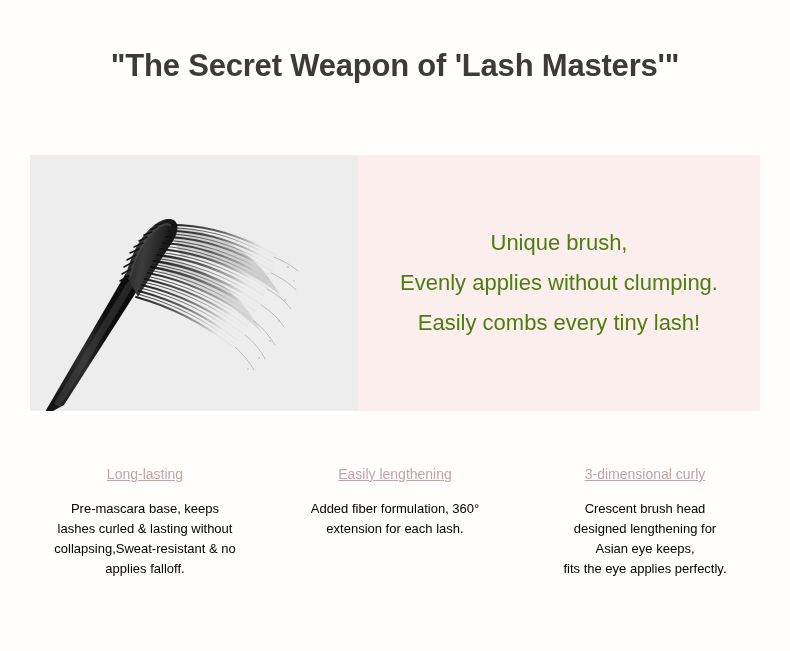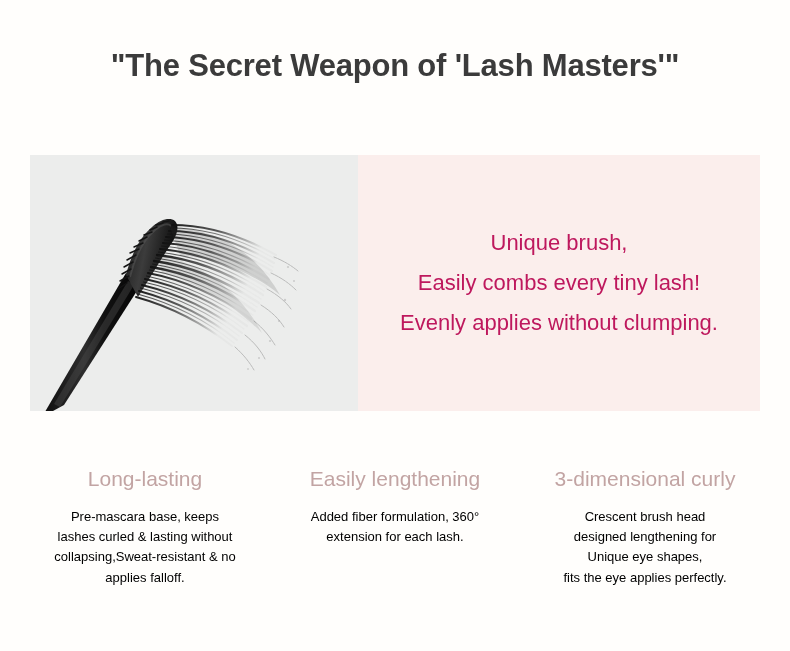--- a/index.html
+++ b/index.html
@@ -52,21 +52,21 @@
     flex: 1;
     height: 100%;
     background: #fbeeec;
     display: flex;
     flex-direction: column;
     align-items: center;
     justify-content: center;
   }
   .hero-line {
     font-size: 22px;
-    color: #be185d;
+    color: #4d7c0f;
     line-height: 1.82;
     white-space: nowrap;
   }
 
   
   .brush-svg {
     position: absolute;
     left: 0;
     top: 0;
     width: 328px;
@@ -82,24 +82,25 @@
     width: 750px;
     display: flex;
   }
   .feature {
     width: 250px;
     text-align: center;
     padding: 0 4px;
     box-sizing: border-box;
   }
   .feature-heading {
-    font-size: 21px;
+    font-size: 14px;
     color: #c2a4a3;
     line-height: 1.2;
     white-space: nowrap;
+    text-decoration: underline;
   }
   .feature-body {
     margin-top: 16px;
     font-size: 13px;
     color: #000000;
     line-height: 1.55;
   }
   .feature-body div { white-space: nowrap; }
 </style>
 </head>
@@ -205,22 +206,22 @@
         <circle cx="218" cy="214" r="0.9"></circle>
       </g>
 
       <path d="M140 72 C 190 74, 228 100, 250 140 C 226 120, 190 104, 150 100 Z" fill="#3a3a3a" opacity="0.16"></path>
       <path d="M128 100 C 175 108, 212 140, 232 178 C 206 152, 170 128, 132 118 Z" fill="#3a3a3a" opacity="0.12"></path>
     </svg>
   </div>
 
   <div class="hero-right">
     <div class="hero-line">Unique brush,</div>
+    <div class="hero-line">Evenly applies without clumping.</div>
     <div class="hero-line">Easily combs every tiny lash!</div>
-    <div class="hero-line">Evenly applies without clumping.</div>
   </div>
 </div>
 
 <div class="features">
 
   <div class="feature">
     <div class="feature-heading">Long-lasting</div>
     <div class="feature-body">
       <div>Pre-mascara base, keeps</div>
       <div>lashes curled &amp; lasting without</div>
@@ -235,17 +236,17 @@
       <div>Added fiber formulation, 360°</div>
       <div>extension for each lash.</div>
     </div>
   </div>
 
   <div class="feature">
     <div class="feature-heading">3-dimensional curly</div>
     <div class="feature-body">
       <div>Crescent brush head</div>
       <div>designed lengthening for</div>
-      <div>Unique eye shapes,</div>
+      <div>Asian eye keeps,</div>
       <div>fits the eye applies perfectly.</div>
     </div>
   </div>
 </div>
 
 </body></html>

